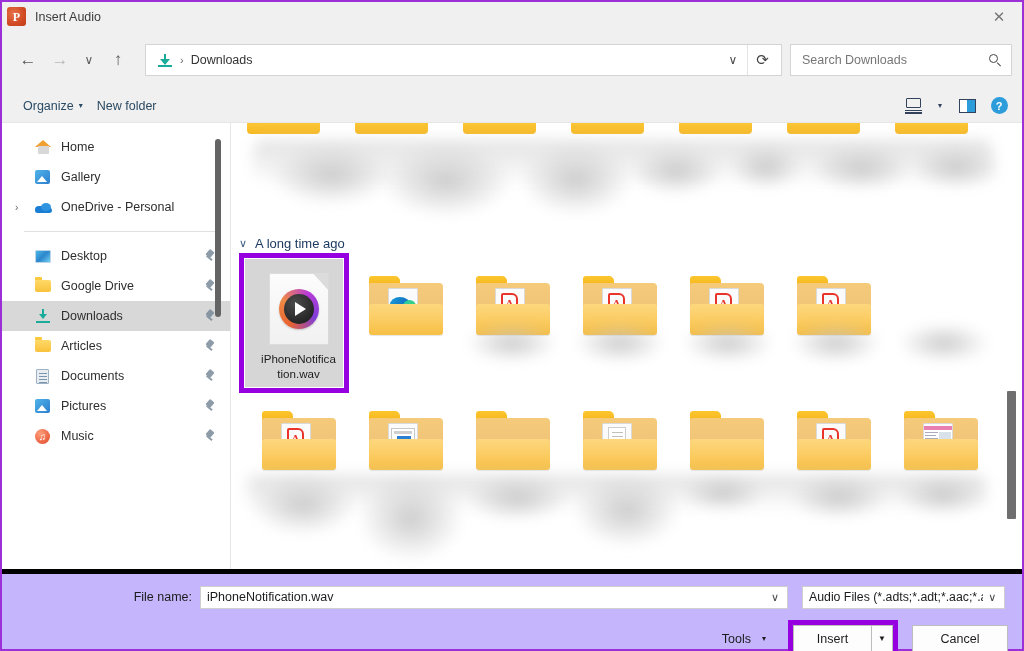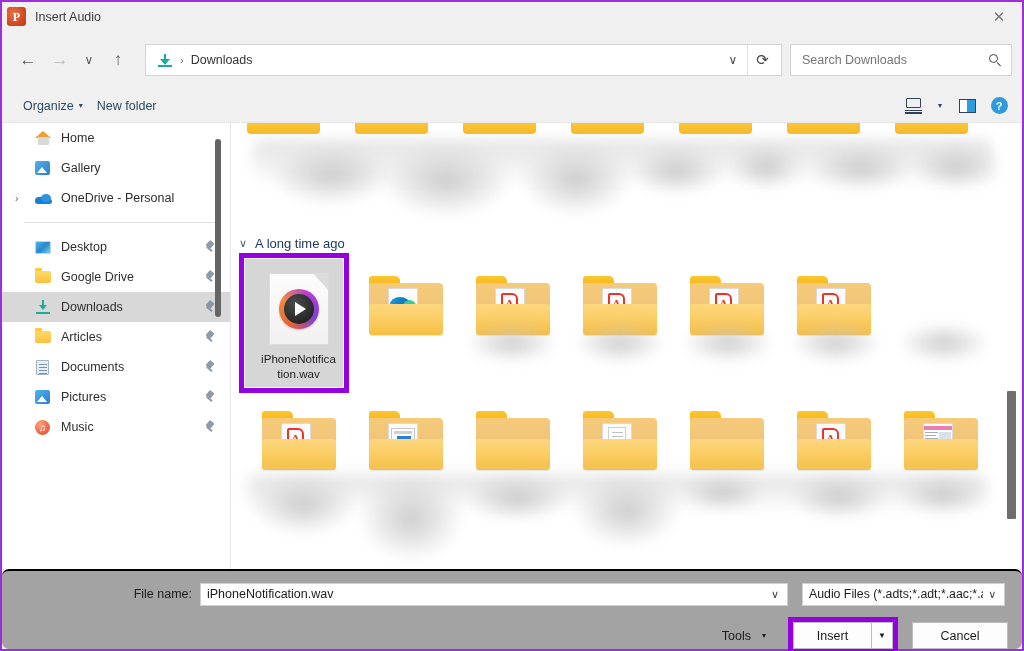--- a/index.html
+++ b/index.html
@@ -181,20 +181,21 @@
     background: #fff;
     overflow: hidden;
     border-top: 1px solid #e6e6e6;
   }
 
   
   #sidebar {
     flex: 0 0 228px;
     background: #fff;
     position: relative;
+    padding-top: 9px;
     overflow: hidden;
   }
   .sb-item {
     height: 30px;
     display: flex; align-items: center;
     padding-left: 33px; padding-right: 14px;
     cursor: pointer; position: relative;
     font-size: 12.5px; color: #2e2e2e;
   }
   .sb-item.selected { background: #d8d8d8; }
@@ -495,24 +496,23 @@
   }
   #fa-thumb {
     position: absolute; left: 3px; width: 9px;
     top: 268px; height: 128px;
     background: #6e6e6e; border-radius: 1px; cursor: pointer;
   }
 
   
   #footer {
     flex: 0 0 80px; height: 80px;
-    background: #a3a3a3;
+    background: #c4b5fd;
     position: relative;
-    border-top: 2px solid #000000;
-    border-radius: 7px;
+    border-top: 5px solid #000000;
   }
   .foot-row1 { position: absolute; left: 0; top: 11px; right: 0; height: 24px; display: flex; align-items: center; }
   .fn-lab { width: 198px; text-align: right; padding-right: 8px; font-size: 12.5px; color: #1c1c1c; }
   #fn-field {
     flex: 0 0 588px; height: 23px;
     background: #fff; border: 1px solid #cfcfcf;
     display: flex; align-items: center; padding: 0 2px 0 6px;
   }
   #fn-input {
     flex: 1 1 auto; border: none; outline: none;

